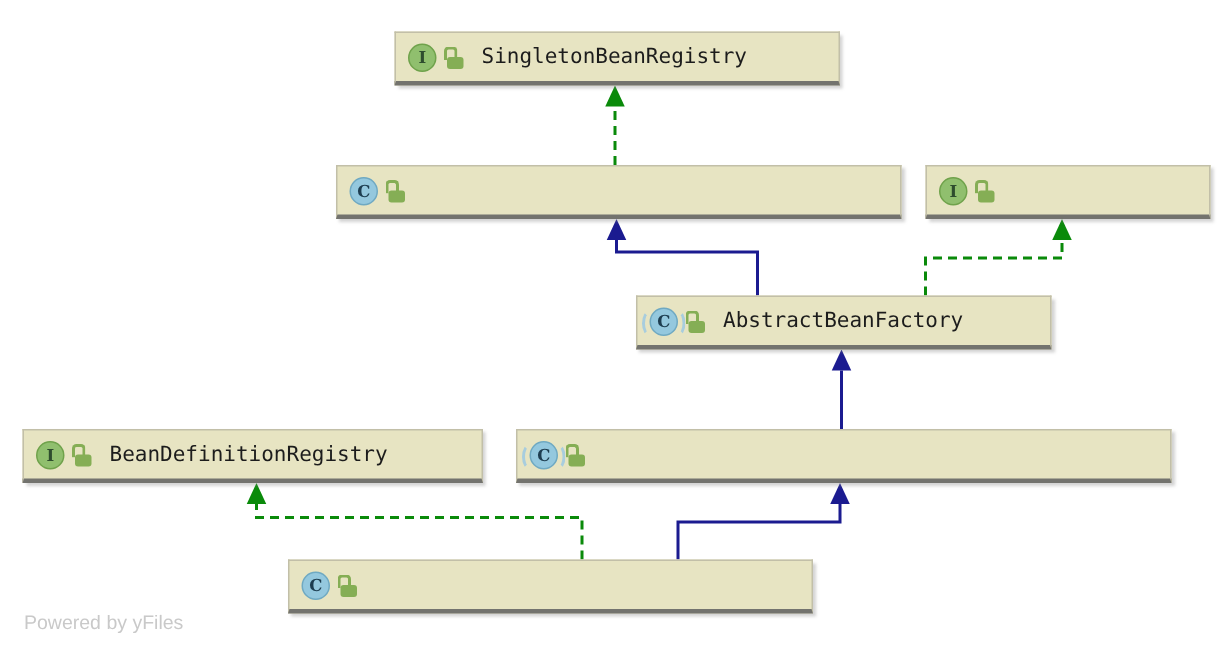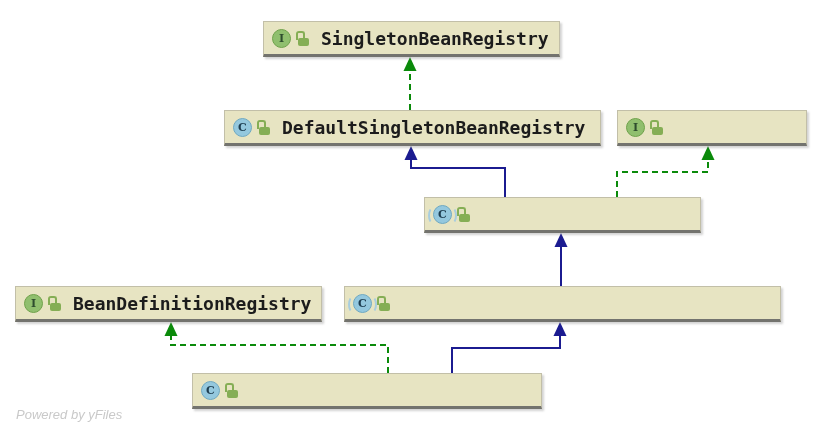--- a/index.html
+++ b/index.html
@@ -13,21 +13,21 @@
   .implhead { fill:#0a8a0a; stroke:none; }
   .exthead  { fill:#1b1b90; stroke:none; }
 
   .node {
     position:absolute; height:36px; box-sizing:border-box;
     background:#e7e4c2; border:1px solid #c2bfa8; border-bottom:3px solid #73736e;
     box-shadow:2px 2px 2px rgba(130,130,130,0.35);
     display:flex; align-items:center; padding-left:8px; white-space:nowrap;
     cursor:default;
   }
-  .node .label { font-size:18px; color:#1c1c1c; margin-left:12px;font-weight:bold; }
+  .node .label { font-size:14px; color:#1c1c1c; margin-left:12px; }
 
   .badge {
     position:relative; width:17px; height:17px; border-radius:50%;
     display:flex; align-items:center; justify-content:center;
     font-family:"DejaVu Serif", serif; font-weight:bold; font-size:11px;
     flex:0 0 auto;
   }
   .iface { background:#90bf6e; border:1px solid #6fa24b; color:#2e4d2e; }
   .cls   { background:#94c8de; border:1px solid #6fa9c2; color:#1d3d50; }
   .abstract::before, .abstract::after {
@@ -51,21 +51,21 @@
   .n0 { left:263px; top:21px;  width:297px; }
   .n1 { left:224px; top:110px; width:377px; }
   .n2 { left:617px; top:110px; width:190px; }
   .n3 { left:424px; top:197px; width:277px; }
   .n4 { left:15px;  top:286px; width:307px; }
   .n5 { left:344px; top:286px; width:437px; }
   .n6 { left:192px; top:373px; width:350px; }
 
   .watermark {
     position:absolute; left:16px; bottom:8px;
-    font-family:"Liberation Sans", sans-serif; font-size:13px; color:#c9c9c9;font-style:italic;
+    font-family:"Liberation Sans", sans-serif; font-size:13px; color:#c9c9c9;
   }
 </style>
 </head>
 <body>
 
 <div class="canvas">
 
   <svg class="edges" width="820" height="430" viewBox="0 0 820 430">
     <g>
       <path class="impl" d="M410,110 L410,71"></path>
@@ -99,35 +99,35 @@
       </span>
     <span class="lock"></span>
     <span class="label">SingletonBeanRegistry</span>
   </div>
 
   <div class="node n1">
     <span class="badge cls">
         <span>C</span>
       </span>
     <span class="lock"></span>
-    <span class="label">DefaultSingletonBeanRegistry</span>
   </div>
 
   <div class="node n2">
     <span class="badge iface">
         <span>I</span>
       </span>
     <span class="lock"></span>
   </div>
 
   <div class="node n3">
     <span class="badge cls abstract">
         <span>C</span>
       </span>
     <span class="lock"></span>
+    <span class="label">AbstractBeanFactory</span>
   </div>
 
   <div class="node n4">
     <span class="badge iface">
         <span>I</span>
       </span>
     <span class="lock"></span>
     <span class="label">BeanDefinitionRegistry</span>
   </div>
 

